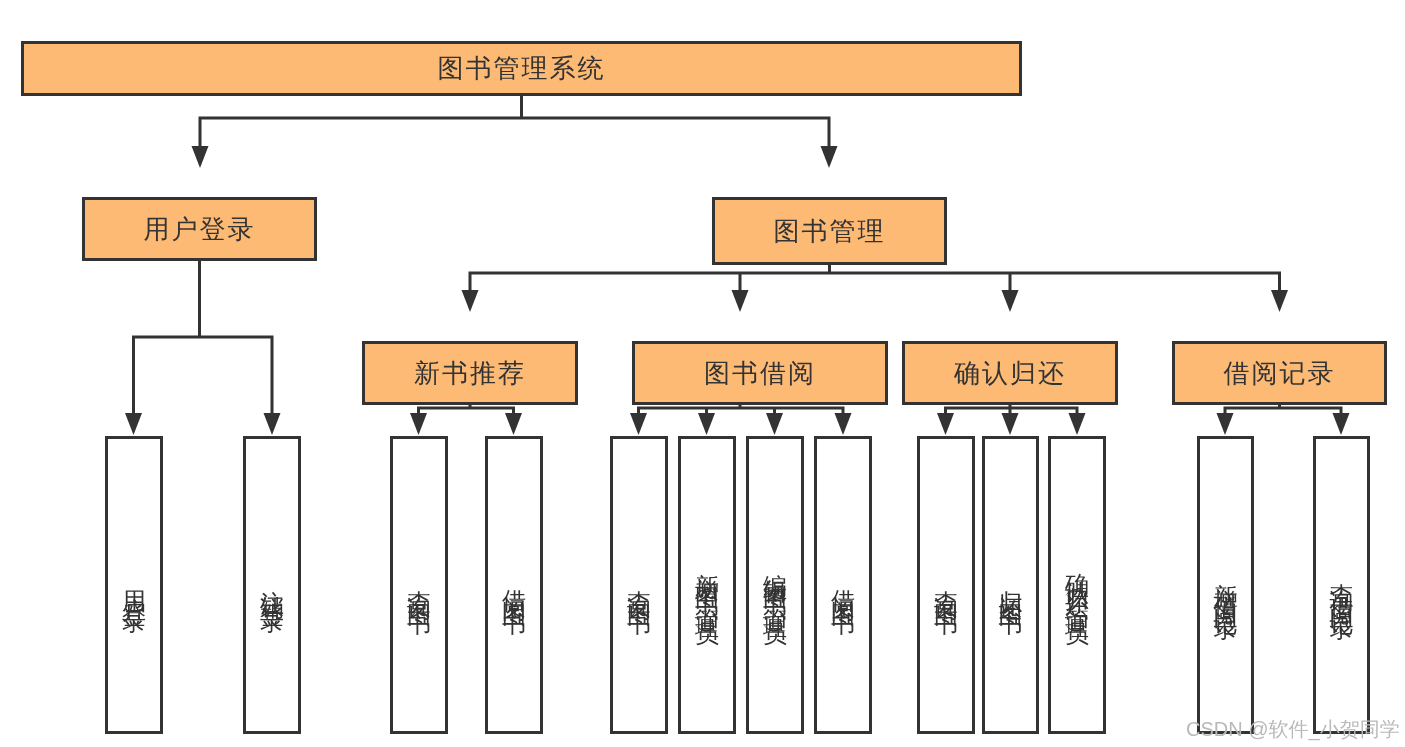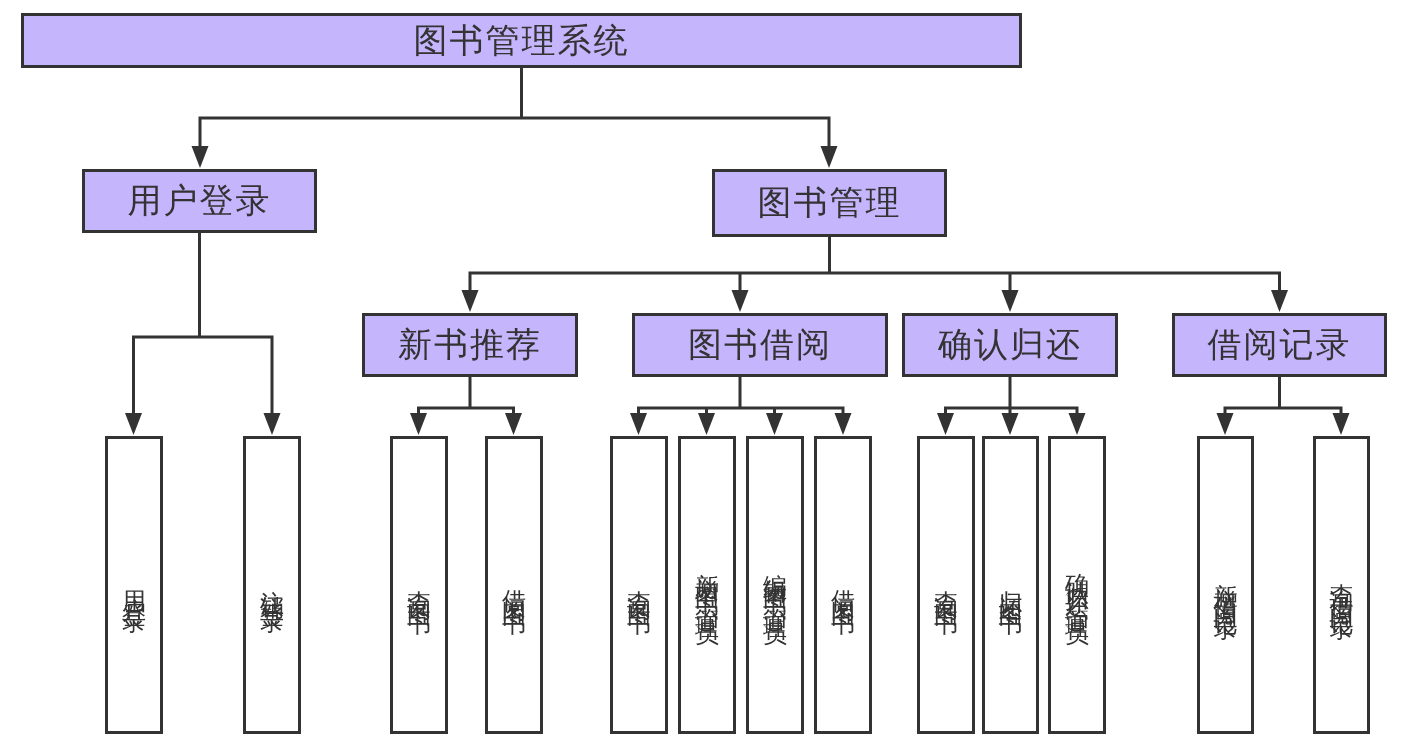--- a/index.html
+++ b/index.html
@@ -16,29 +16,30 @@
   }
   svg.connectors {
     position: absolute; left: 0; top: 0;
     width: 1405px; height: 747px;
     z-index: 1;
   }
   .node {
     position: absolute;
     box-sizing: border-box;
     border: 3px solid #333333;
-    background: #c4b5fd;
+    background: #fdba74;
     color: #333333;
     display: flex;
     align-items: center;
     justify-content: center;
-    font-size: 34px;
+    font-size: 26px;
     letter-spacing: 2px;
     z-index: 2;
     white-space: nowrap;
+    margin-top: 28px;
   }
   .leaf {
     position: absolute;
     box-sizing: border-box;
     border: 3px solid #333333;
     background: #ffffff;
     color: #333333;
     display: flex;
     align-items: center;
     justify-content: center;
@@ -163,14 +164,15 @@
     <span class="vtext">确认归还（管理员）</span>
   </div>
 
   <div class="leaf" style="left:1197px; top:436px; width:57px; height:298px;">
     <span class="vtext">新增借阅记录</span>
   </div>
   <div class="leaf" style="left:1313px; top:436px; width:57px; height:298px;">
     <span class="vtext">查询借阅记录</span>
   </div>
 
+  <div class="watermark">CSDN @软件_小贺同学</div>
 
 </div>
 
 </body></html>

